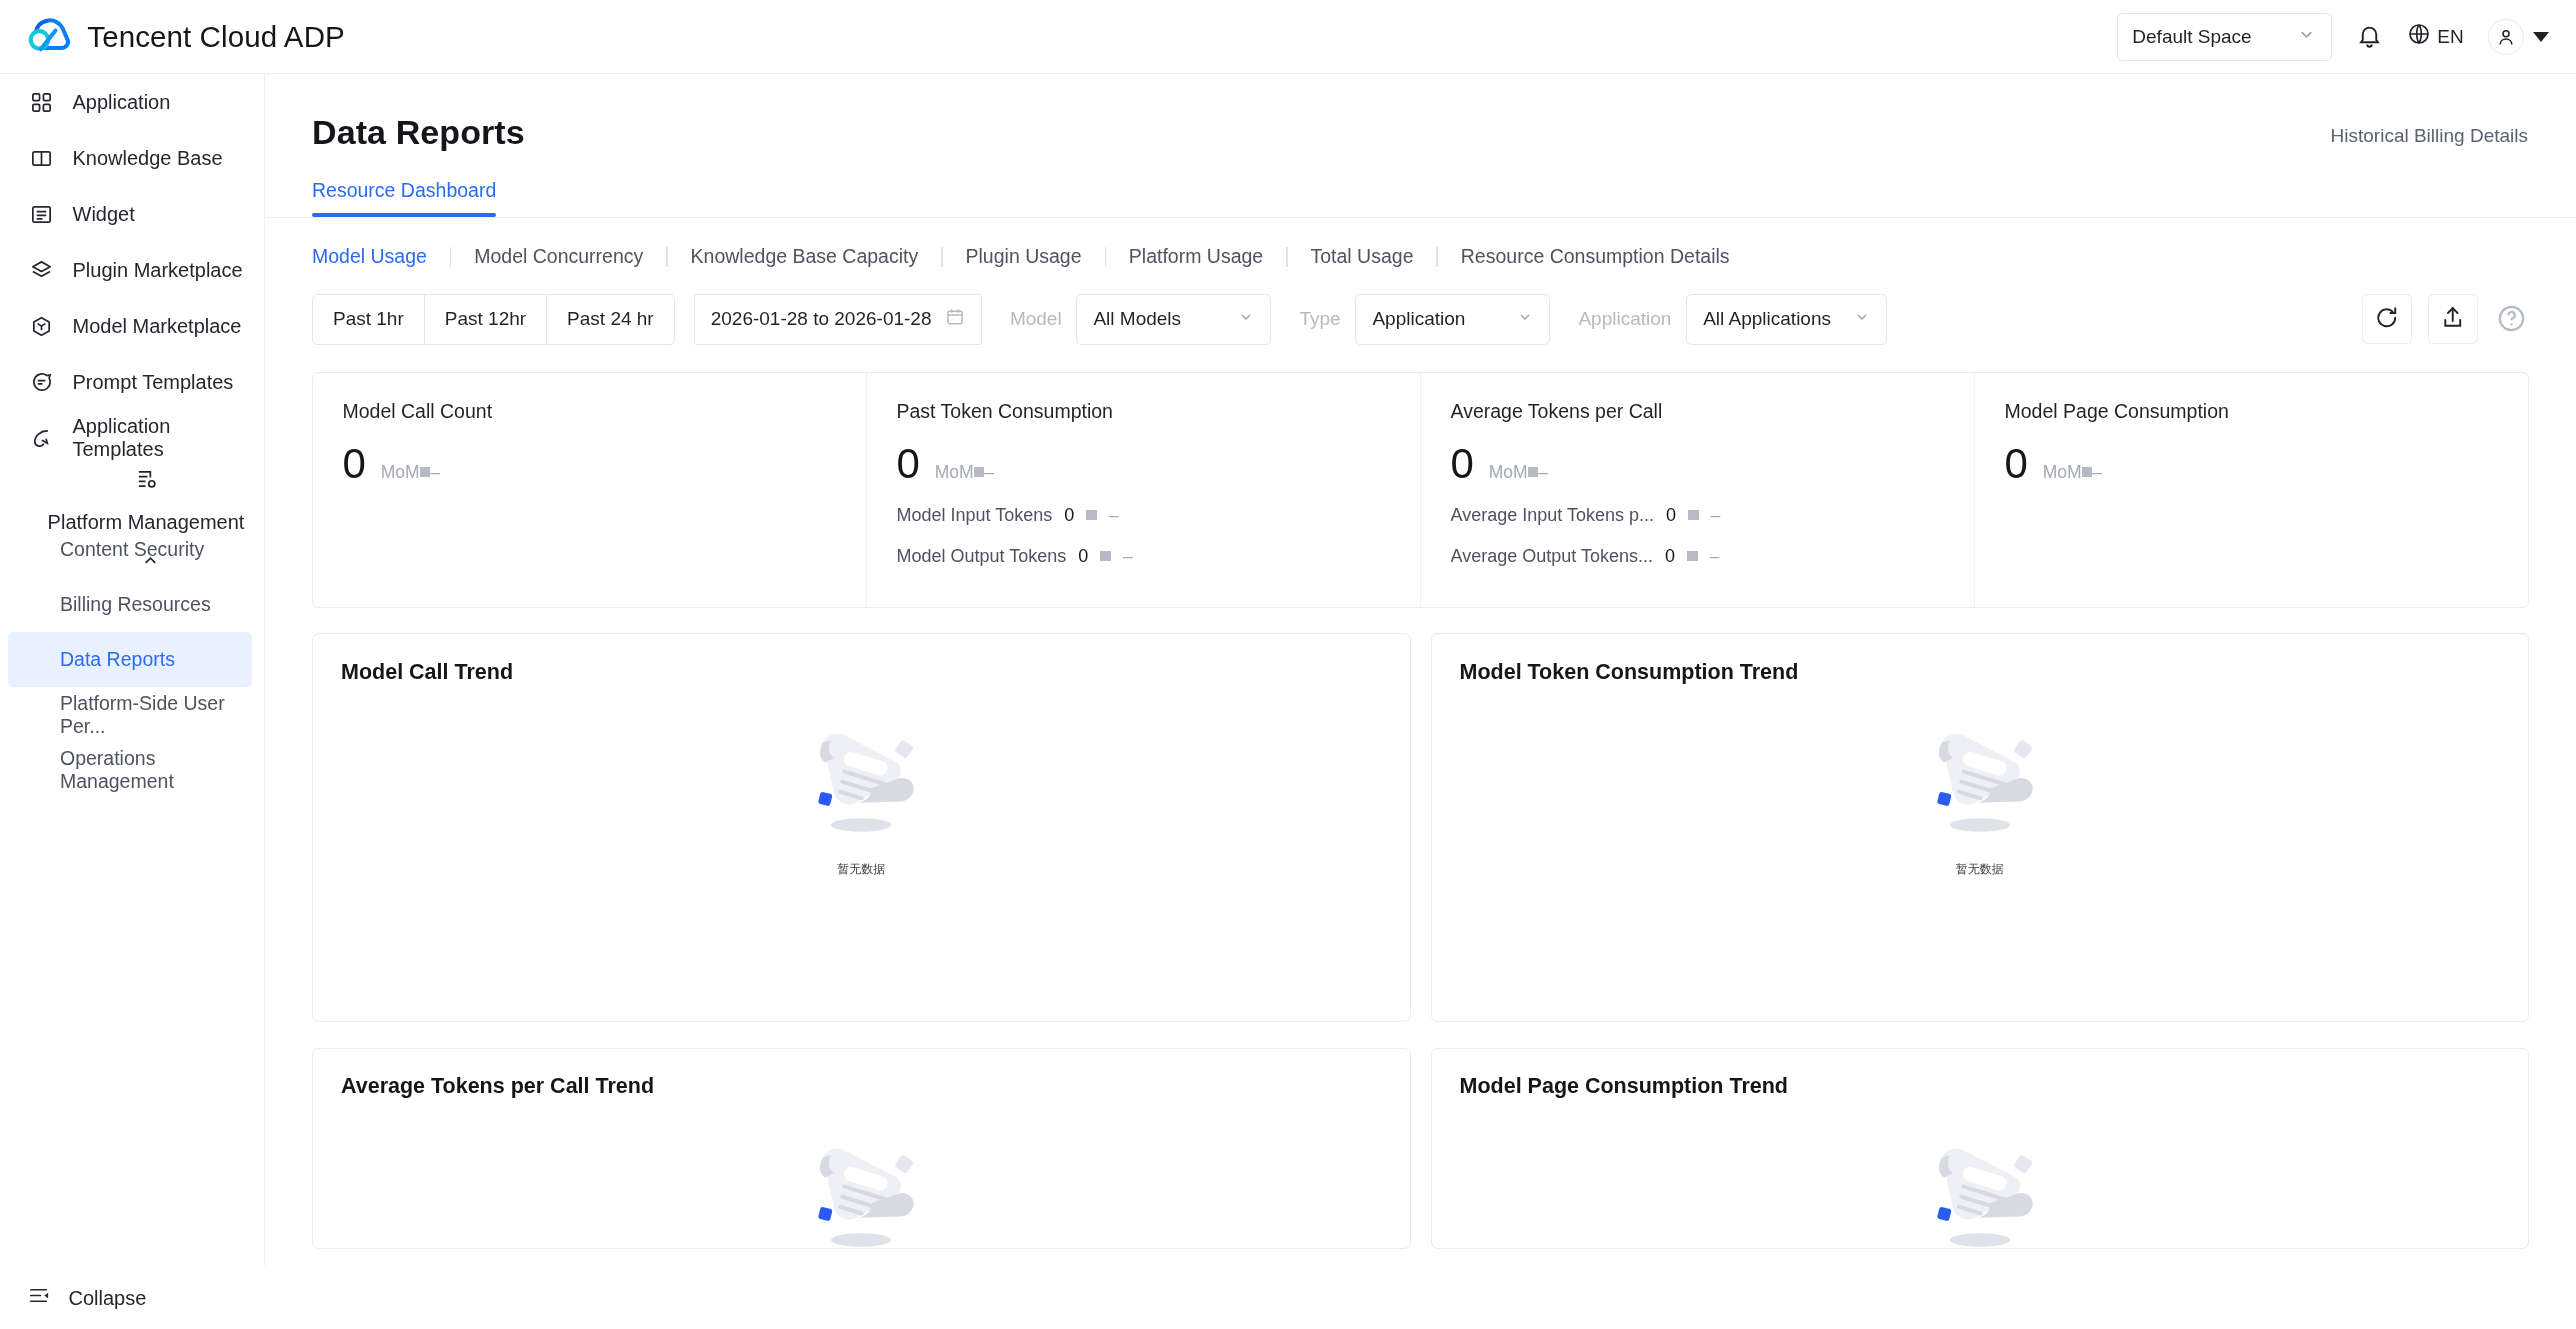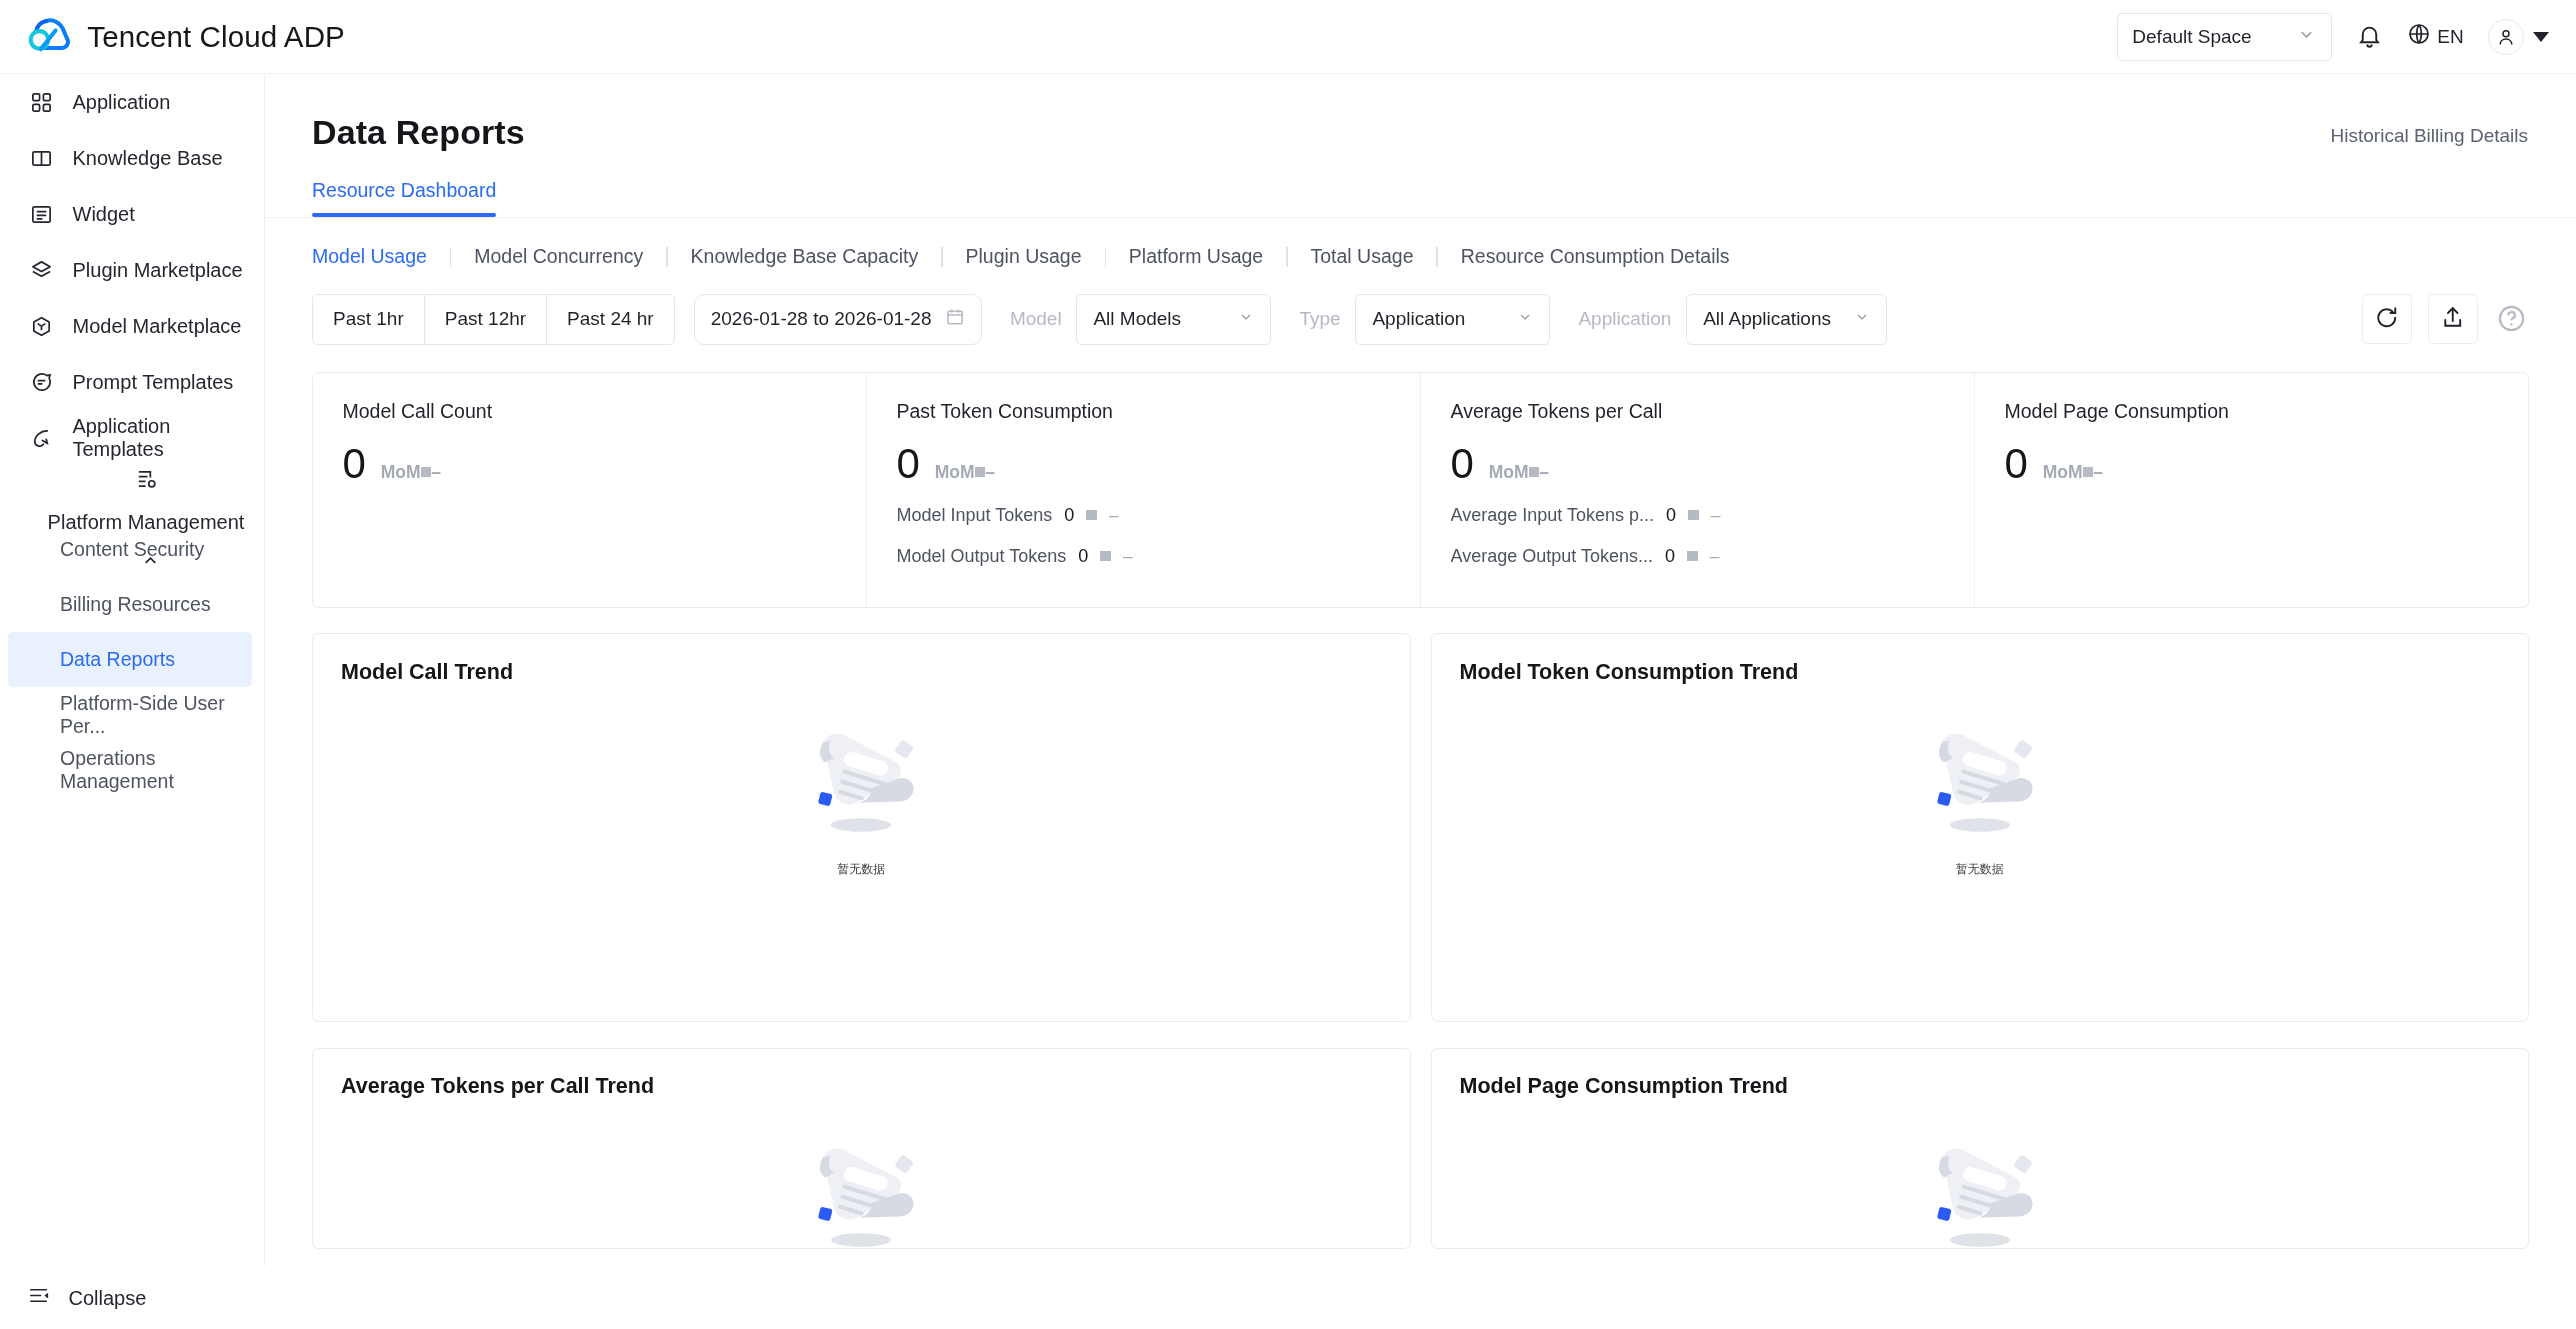--- a/index.html
+++ b/index.html
@@ -96,21 +96,21 @@
   .toolbar { display: flex; align-items: center; padding: 0 47px; margin-top: 25.5px; gap: 0; }
   .seg { display: flex; height: 51px; border: 1.3px solid #e3e6eb; border-radius: 5.4px; overflow: hidden; }
   .seg-btn {
     display: flex; align-items: center; justify-content: center;
     padding: 0 20px; font-size: 19px; color: #1f2329; background: #fff; cursor: pointer;
     border-right: 1.3px solid #e3e6eb;
   }
   .seg-btn:last-child { border-right: 0; }
   .daterange {
     margin-left: 19px; height: 51px; min-width: 275px;
-    border: 1.3px solid #e3e6eb; border-radius: 10px; background: #fff;
+    border: 1.3px solid #e3e6eb; border-radius: 2px; background: #fff;
     display: flex; align-items: center; padding: 0 16px; gap: 13.4px;
     font-size: 19px; color: #1f2329; cursor: pointer;
   }
   .filter-group { display: flex; align-items: center; margin-left: 28px; gap: 14.8px; }
   .filter-label { font-size: 19px; color: #b4b9c2; white-space: nowrap; }
   .select-box {
     height: 51px; border: 1.3px solid #e3e6eb; border-radius: 5.4px; background: #fff;
     display: flex; align-items: center; padding: 0 16px;
     font-size: 19px; color: #1f2329; cursor: pointer;
   }
@@ -133,21 +133,21 @@
     display: flex; height: 236px; background: #fff;
   }
   .kpi {
     flex: 1 1 0; padding: 27px 29.5px 0 29.5px;
     border-right: 1.3px solid #eef0f3; position: relative;
   }
   .kpi:last-child { border-right: 0; }
   .kpi-title { font-size: 19.5px; color: #1f2329; }
   .kpi-main { display: flex; align-items: baseline; margin-top: 20px; gap: 14.8px; }
   .kpi-value { font-size: 42px; font-weight: 400; color: #14161a; line-height: 1; }
-  .mom { display: flex; align-items: center; font-size: 17.5px; color: #a4a9b3; font-weight: bold; }
+  .mom { display: flex; align-items: center; font-size: 17.5px; color: #a4a9b3; }
   .mom-sq { width: 10.7px; height: 10.7px; background: #b6bac3; display: inline-block; }
   .mom-dash { color: #a4a9b3; font-size: 17.5px; }
   .kpi-sub { display: flex; align-items: center; gap: 12px; margin-top: 20px; font-size: 18px; color: #4e5360; }
   .kpi-sub .sub-name { max-width: 248px; overflow: hidden; text-overflow: ellipsis; white-space: nowrap; }
   .kpi-sub .sub-val { color: #14161a; }
   .kpi-subs { margin-top: 19px; }
 
   
   .charts-grid { margin: 25.5px 47px 0 47px; display: flex; gap: 20px; }
   .chart-card {

